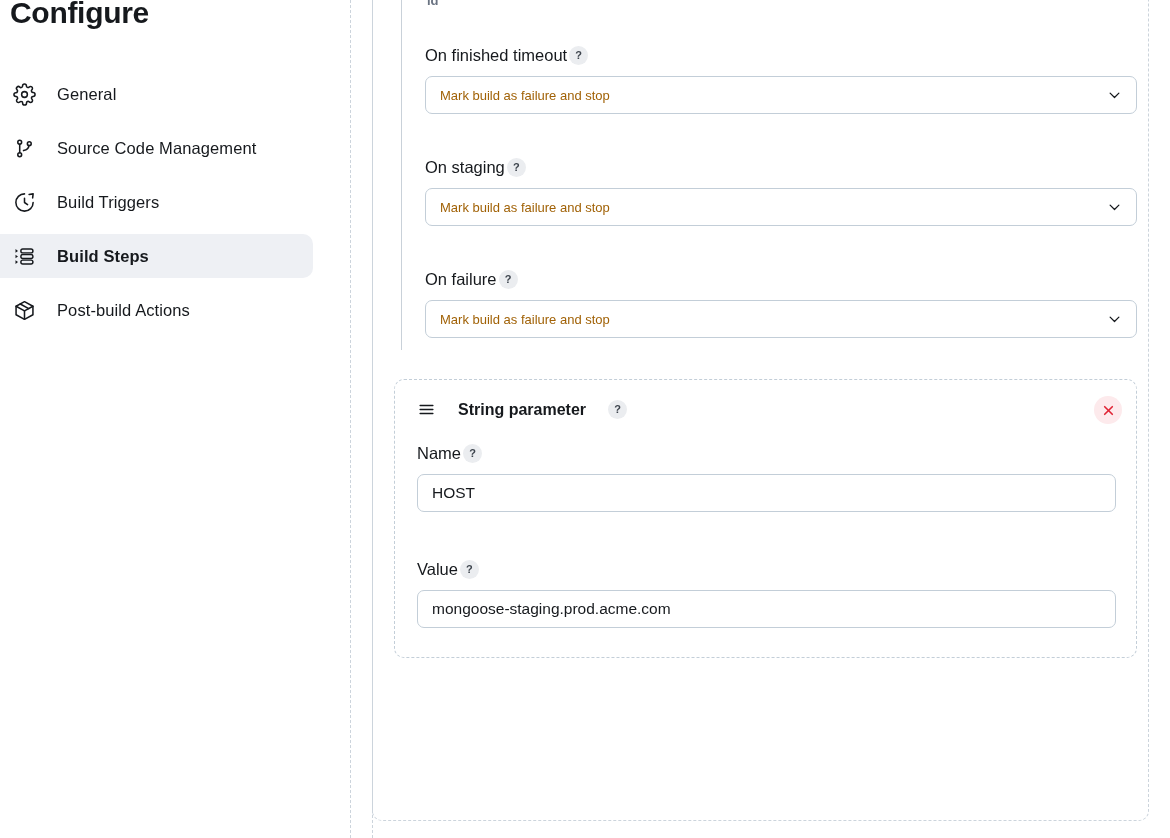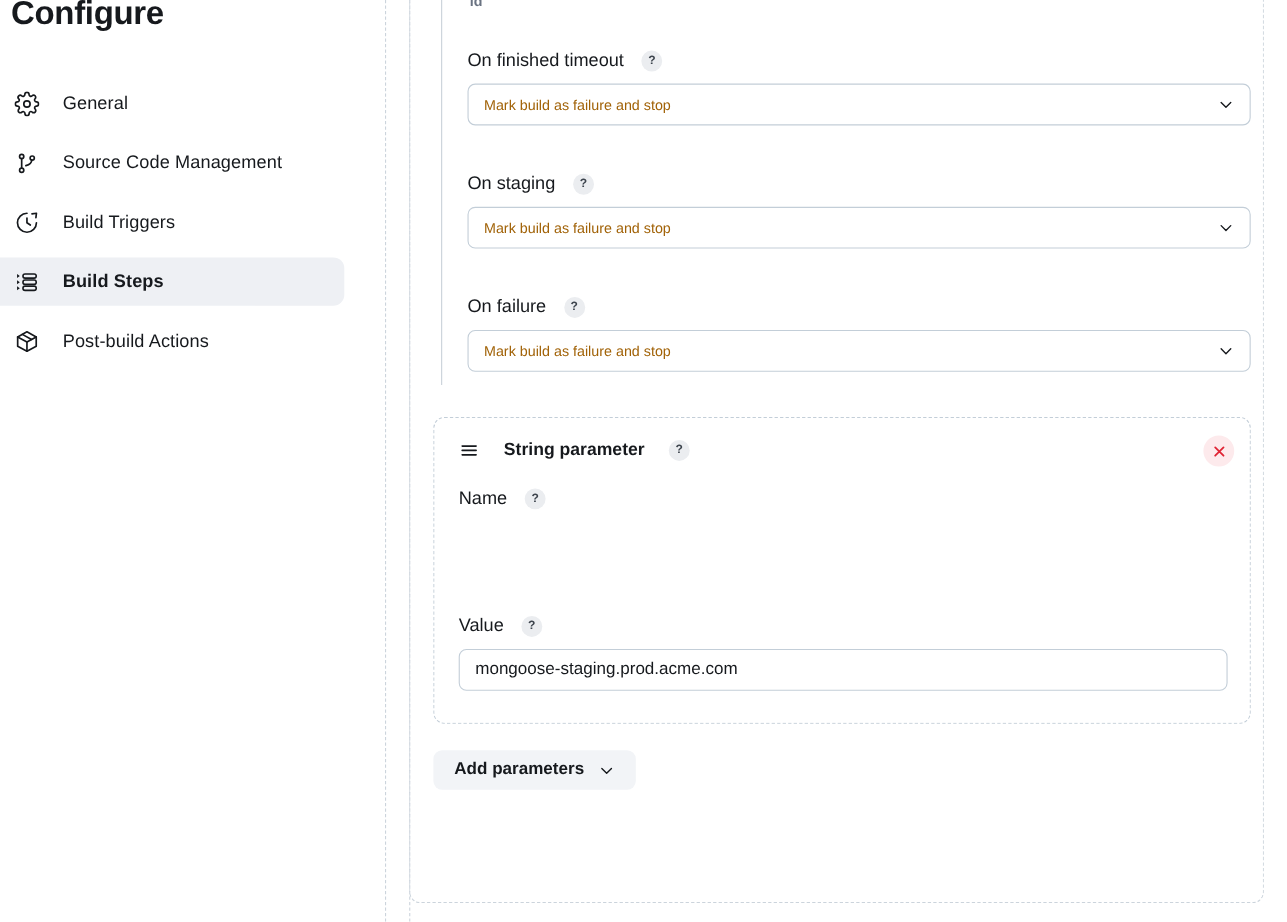--- a/index.html
+++ b/index.html
@@ -75,21 +75,21 @@
   
   .content { position: absolute; left: 0; top: 0; width: 1170px; height: 838px; }
 
   .clipped-top {
     position: absolute; left: 427px; top: -7px;
     font-size: 13px; color: #6a7382; font-weight: 600;
   }
 
   .field { position: absolute; left: 425px; width: 712px; }
   .field-label-row {
-    display: flex; align-items: center; gap: 16px;
+    display: flex; align-items: center; gap: 2px;
     margin-bottom: 11px;
   }
   .field-label { font-size: 16.5px; color: #16191d; }
   .help-badge {
     width: 19px; height: 19px; border-radius: 50%;
     background: #ebedf0; color: #3d444d;
     font-size: 11px; font-weight: 700;
     display: flex; align-items: center; justify-content: center;
     line-height: 1; cursor: pointer; flex: 0 0 19px;
   }
@@ -307,35 +307,28 @@
               <path d="M5 5l14 14M19 5L5 19"></path>
             </svg>
         </span>
       </button>
 
       <div class="card-field" style="top:64px;">
         <div class="field-label-row">
           <span class="field-label">Name</span>
           <span class="help-badge">?</span>
         </div>
+        <input class="text-input" type="text" value="HOST" style="">
       </div>
 
       <div class="card-field" style="top:180px;">
         <div class="field-label-row">
           <span class="field-label">Value</span>
           <span class="help-badge">?</span>
         </div>
         <input class="text-input" type="text" value="mongoose-staging.prod.acme.com" style="">
       </div>
 
     </section>
 
-    <button class="add-params">
-      <span>Add parameters</span>
-      <span>
-        <svg width="15" height="15" viewBox="0 0 24 24" fill="none" stroke="currentColor" stroke-width="2" stroke-linecap="round" stroke-linejoin="round">
-            <path d="M5 9l7 7 7-7"></path>
-          </svg>
-      </span>
-    </button>
 
   </main>
 </div>
 
 </body></html>

